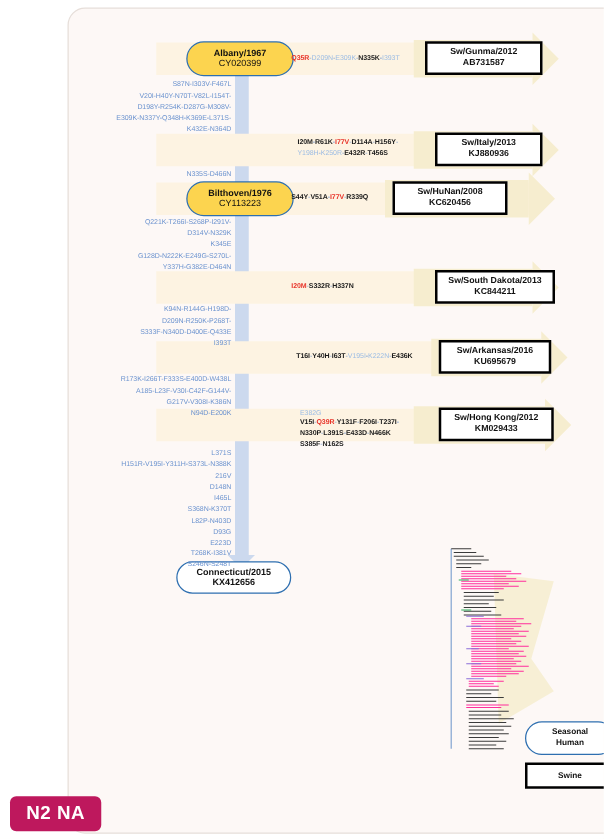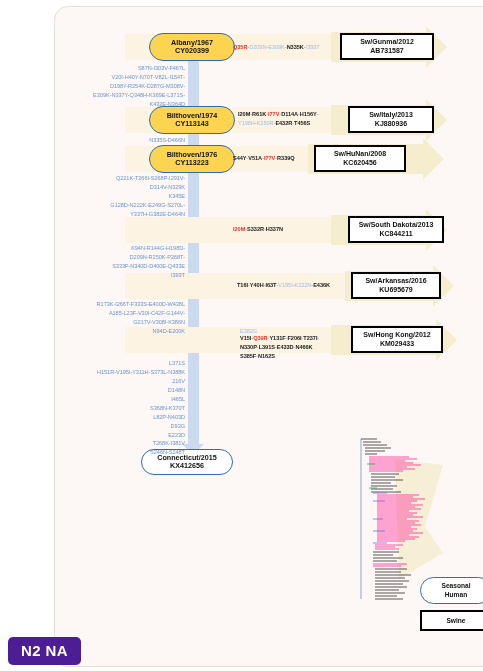--- a/index.html
+++ b/index.html
@@ -54,21 +54,21 @@
     position:absolute;
     background:#fcd44f;
     border:1.6px solid #2e6fb0;
     border-radius:22px;
     display:flex;flex-direction:column;
     align-items:center;justify-content:center;
     box-sizing:border-box;
     line-height:1.15;
   }
   .node .l1{font-size:7.2px;font-weight:bold;color:#111;}
-  .node .l2{font-size:7.2px;font-weight:bold;color:#111;}
+  .node .l2{font-size:7.2px;font-weight:normal;color:#111;}
 
   .node.plain{
     background:#ffffff;
     border:1.6px solid #2e6fb0;
   }
   .node.plain .l1,.node.plain .l2{font-weight:bold;}
 
   
   .swinebox{
     position:absolute;
@@ -141,21 +141,21 @@
     border:2.2px solid #000;
     display:flex;align-items:center;justify-content:center;
     box-sizing:border-box;
   }
   .legend-box span{font-size:6.6px;font-weight:bold;color:#111;}
 
   
   .tag{
     position:absolute;
     left:8px;bottom:6px;
-    background:#4c1d95;
+    background:#be185d;
     color:#ffffff;
     border-radius:5px;
     padding:5px 13px 6px 13px;
     font-size:15px;
     font-weight:bold;
     letter-spacing:0.4px;
   }
 </style>
 </head>
 <body>
@@ -178,24 +178,20 @@
     <div class="bigarrow" style="left:253px;top:137px;width:115px;"></div>
     <div class="bigarrow" style="left:276px;top:208px;width:95px;"></div>
     <div class="bigarrow" style="left:290px;top:264px;width:88px;"></div>
     <div class="bigarrow" style="left:276px;top:318px;width:105px;"></div>
 
     <div class="node" style="left:94px;top:26px;width:86px;height:28px;">
       <span class="l1">Albany/1967</span>
       <span class="l2">CY020399</span>
     </div>
 
-    <div class="node" style="left:94px;top:99px;width:86px;height:28px;">
-      <span class="l1">Bilthoven/1974</span>
-      <span class="l2">CY113143</span>
-    </div>
 
     <div class="node" style="left:94px;top:138px;width:86px;height:28px;text-align:center;">
       <span class="l1">Bilthoven/1976</span>
       <span class="l2">CY113223</span>
     </div>
 
 
 
 
     <div class="node plain" style="left:86px;top:442px;width:92px;height:26px;">

